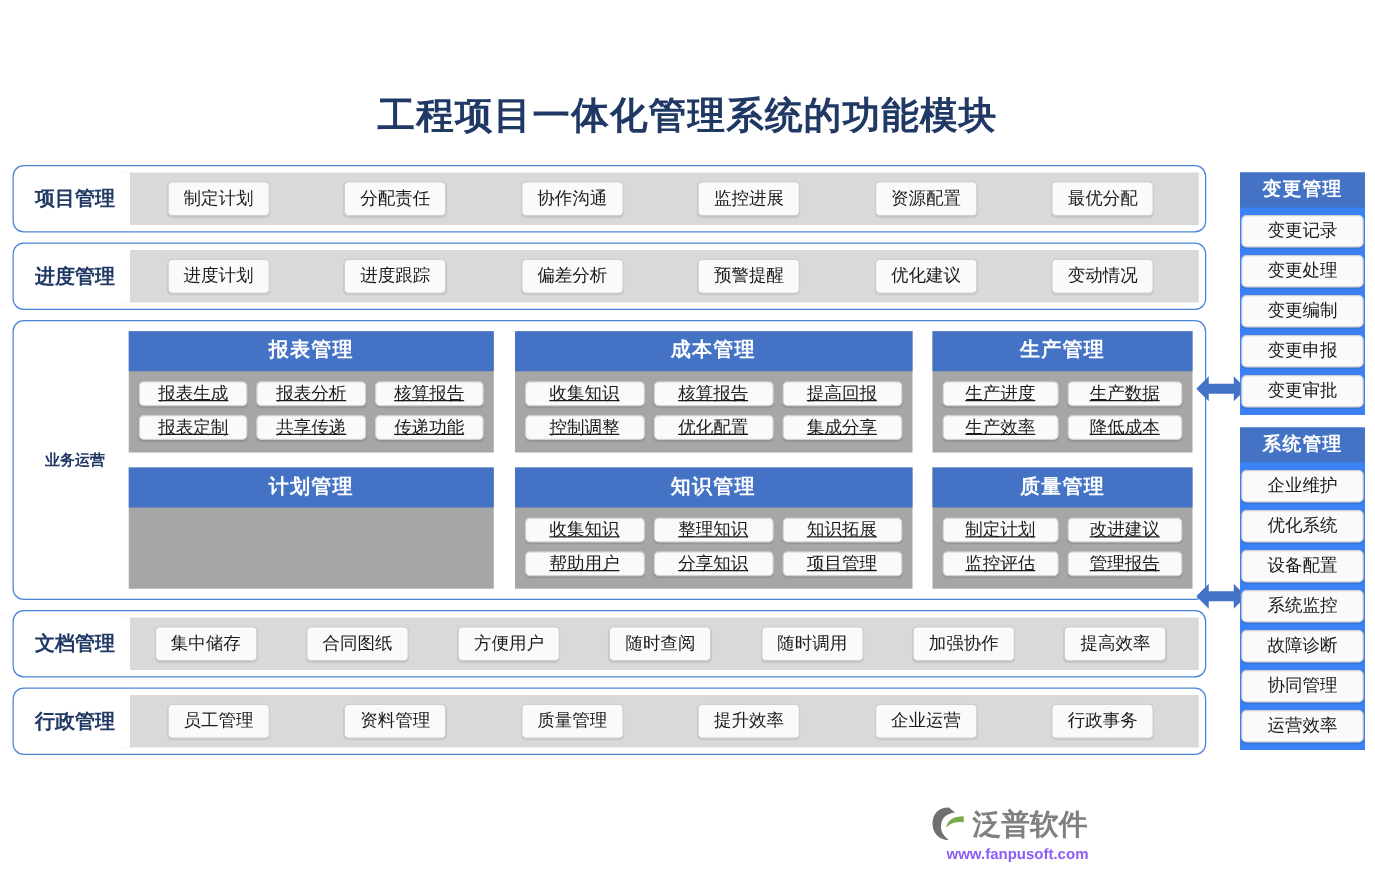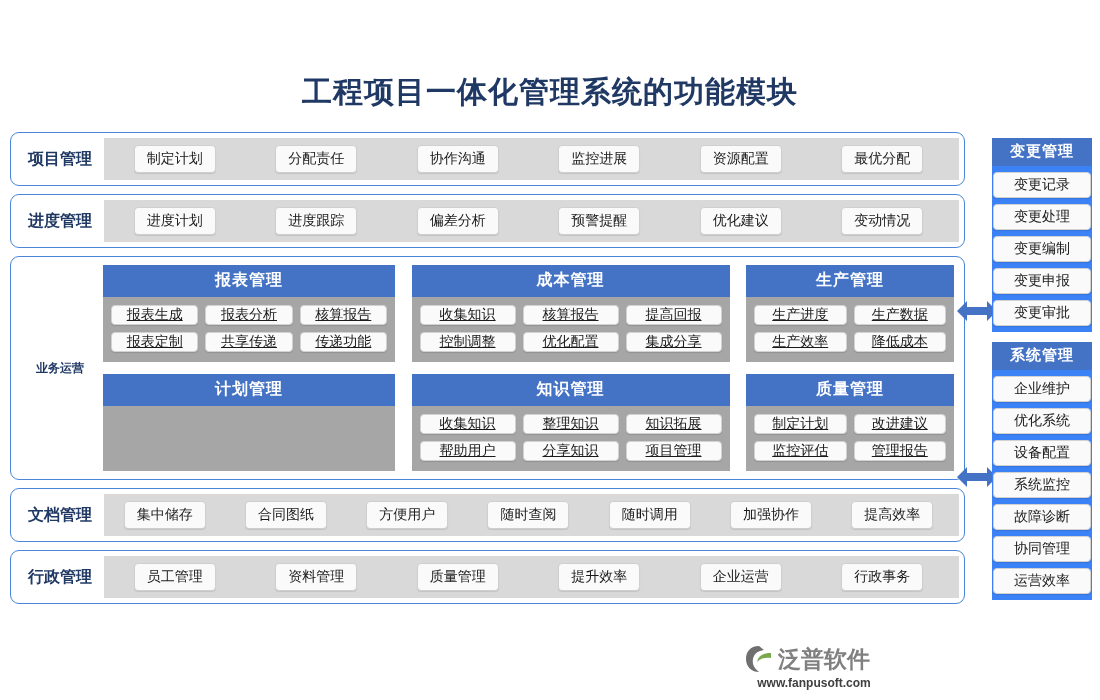--- a/index.html
+++ b/index.html
@@ -153,21 +153,21 @@
     position:absolute;right:20px;bottom:6px;
     width:140px;height:50px;
   }
   .logo-row{display:flex;align-items:center;gap:4px;}
   .logo-mark{width:30px;height:30px;flex:0 0 30px;}
   .logo-text{
     font-size:23px;font-weight:bold;color:#808080;
     letter-spacing:0px;line-height:1;
   }
   .logo-url{
-    color:#404040;font-size:12px;font-weight:bold;
+    color:#8b5cf6;font-size:12px;font-weight:bold;
     text-align:center;margin-top:2px;letter-spacing:0px;
   }
 </style>
 </head>
 <body>
 
 <div class="page">
 
   <div class="title">工程项目一体化管理系统的功能模块</div>
 

